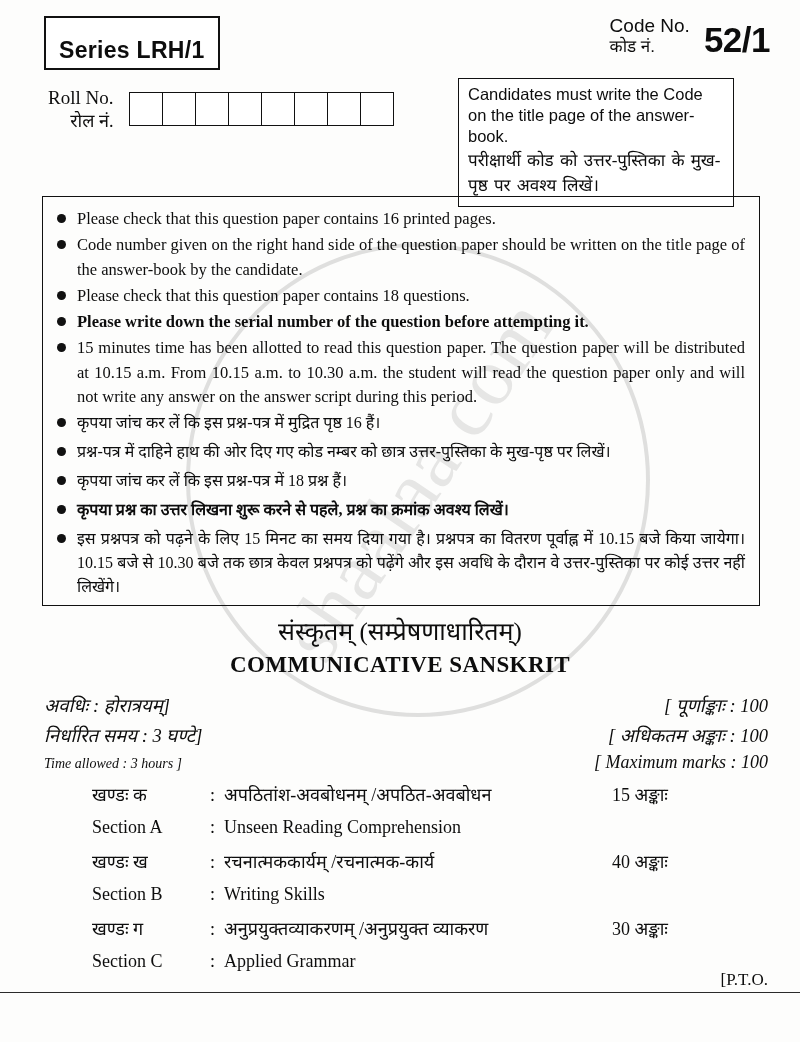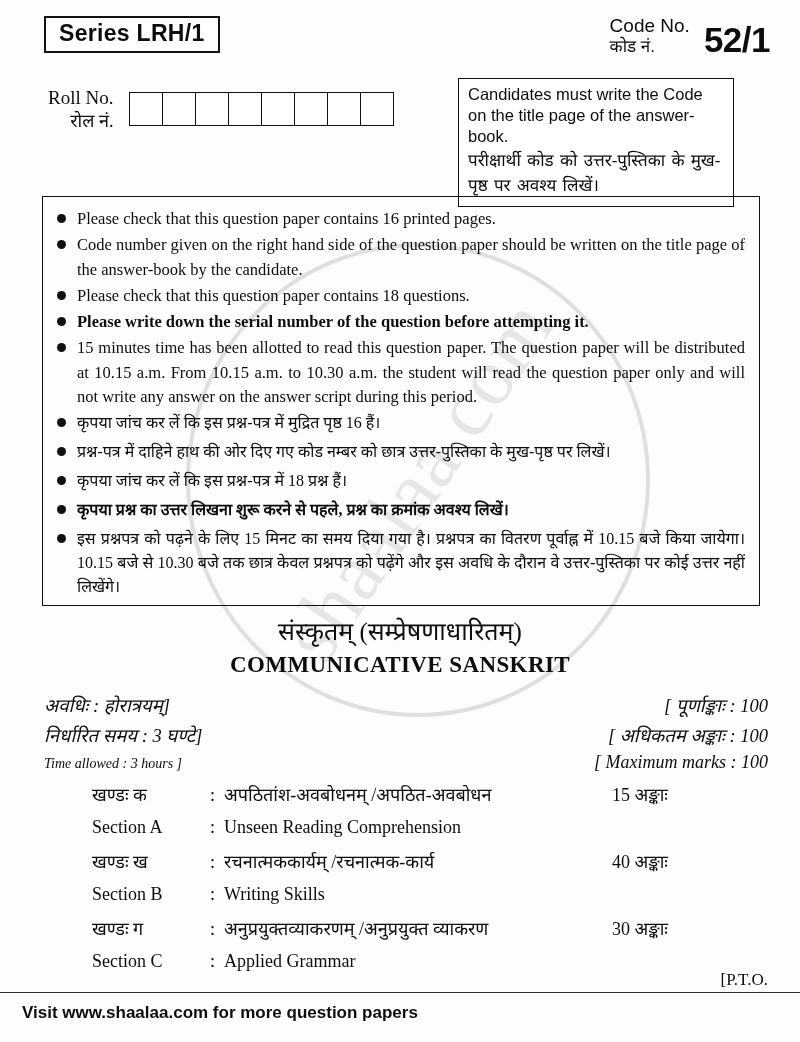--- a/index.html
+++ b/index.html
@@ -47,21 +47,21 @@
   }
 
   .layer { position: relative; z-index: 2; }
 
   
   .series-box {
     position: absolute;
     left: 44px;
     top: 16px;
     border: 2px solid #111;
-    padding: 3px 13px 5px 13px;
+    padding: 20px 13px 5px 13px;
     font-family: "Liberation Sans", sans-serif;
     font-weight: bold;
     font-size: 23px;
     letter-spacing: 0.3px;
     line-height: 1.1;
     background: #fff;
   }
 
   .code-block {
     position: absolute;
@@ -384,15 +384,14 @@
       <div class="sec-row en">
         <div class="sec-name">Section C</div>
         <div class="sec-colon">:</div>
         <div class="sec-desc">Applied Grammar</div>
         <div class="sec-marks"></div>
       </div>
     </div>
 
   <div class="pto layer">[P.T.O.</div>
   <div class="footer-rule layer"></div>
-  <div class="footer-text layer">Visit www.shaalaa.com for more question papers</div>
 
 </div>
 
 </body></html>

